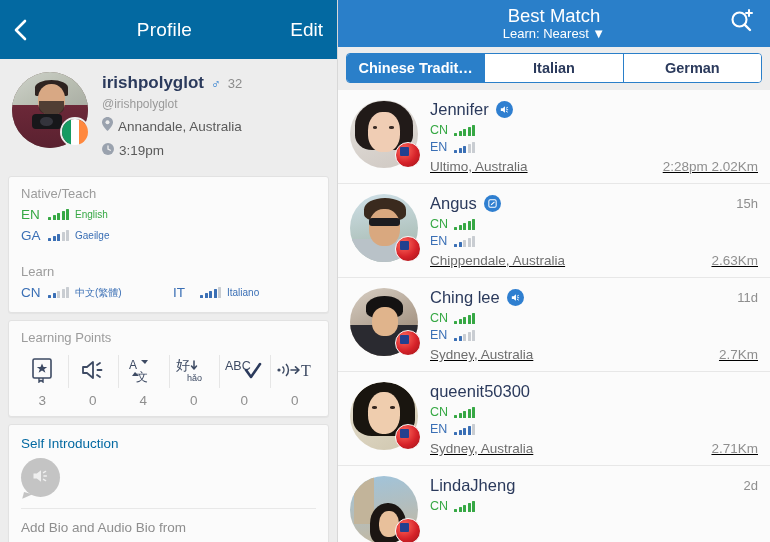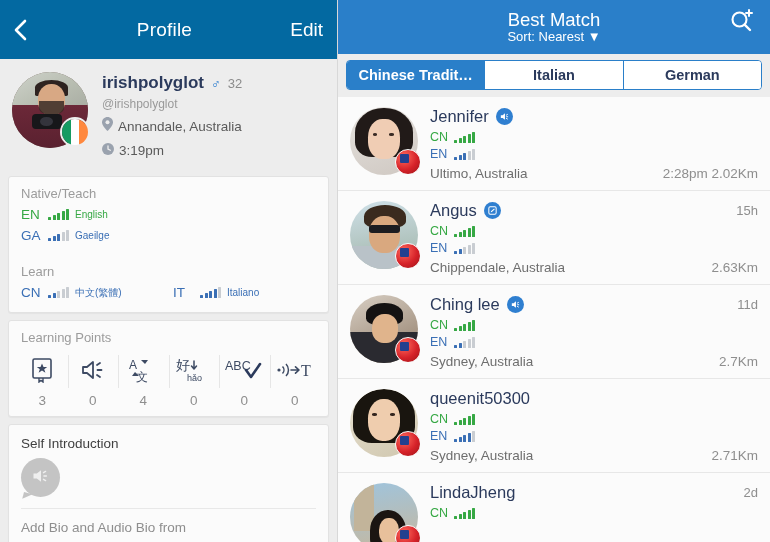--- a/index.html
+++ b/index.html
@@ -105,39 +105,39 @@
 
   .lp-icons { display: flex; padding: 2px 8px 8px 8px; }
   .lp-cell { flex: 1; text-align: center; position: relative; }
   .lp-cell + .lp-cell:before {
     content: ""; position: absolute; left: 0; top: 5px; bottom: 20px;
     width: 1px; background: #e6e6e6;
   }
   .lp-ico { height: 40px; display: flex; align-items: center; justify-content: center; color: #3d4a63; }
   .lp-count { font-size: 13.5px; color: #8e8e8e; margin-top: 3px; }
 
-  .si-title { font-size: 13.5px; color: #404040; padding: 11px 12px 0 12px; }
+  .si-title { font-size: 13.5px; color: #0369a1; padding: 11px 12px 0 12px; }
   .si-bubble-wrap { padding: 7px 12px 11px 12px; }
   .si-bubble {
     width: 39px; height: 39px; border-radius: 50%;
     background: #c4c4c4; display: flex; align-items: center;
     justify-content: center; color: #efefef; position: relative;
   }
   .si-bubble:after {
     content: ""; position: absolute; left: 2px; bottom: -3px;
     border-left: 9px solid #c4c4c4; border-bottom: 7px solid transparent;
     transform: rotate(14deg);
   }
   .si-divider { height: 1px; background: #e8e8e8; margin: 0 12px; }
   .si-foot { font-size: 13.5px; color: #8e8e8e; padding: 11px 12px 12px 12px; }
 
   
   .right-panel { width: 432px; height: 542px; background: #f2f2f2; overflow: hidden; position: relative; }
   .r-nav {
-    height: 54px; background: #2a7fc9; color: #fff;
+    height: 47px; background: #2a7fc9; color: #fff;
     display: flex; align-items: center; padding: 0 10px; position: relative;
   }
   .r-nav-center { flex: 1; text-align: center; line-height: 1.05; }
   .r-title { font-size: 18.5px; font-weight: 500; }
   .r-sub { font-size: 13px; margin-top: 1px; }
   .r-search { position: absolute; right: 14px; top: 7px; }
 
   .seg-wrap { background: #ededed; padding: 6px 8px 7px 8px; }
   .seg {
     display: flex; border: 1px solid #2a7fc9;
@@ -170,21 +170,21 @@
   }
   .u-body { flex: 1; padding-left: 12px; position: relative; }
   .u-name-row { display: flex; align-items: center; gap: 7px; }
   .u-name { font-size: 16.5px; color: #2b3a5c; font-weight: 500; }
   .u-badge { width: 17px; height: 17px; border-radius: 50%; background: #2f7fd0;
              display: flex; align-items: center; justify-content: center; color: #fff; }
   .u-time { position: absolute; right: 0; top: 2px; font-size: 13px; color: #8e8e8e; }
   .u-langs { margin-top: 4px; }
   .u-lang { display: flex; align-items: center; gap: 5px; margin-top: 3px; }
   .u-code { font-size: 12.5px; width: 19px; }
-  .u-foot { display: flex; justify-content: space-between; align-items: flex-end; margin-top: 5px; }
+  .u-foot { display: flex; justify-content: space-between; align-items: flex-end; margin-top: 5px; text-decoration: underline; }
   .u-loc { font-size: 13.5px; color: #6e6e6e; }
   .u-dist { font-size: 13.5px; color: #8e8e8e; }
 
   
   .fa { position: absolute; inset: 0; }
   .fa-bg { position: absolute; inset: 0; }
   .fa-hair { position: absolute; border-radius: 50% 50% 30% 30%; }
   .fa-face { position: absolute; border-radius: 46% 46% 44% 44%; }
 </style>
 </head>
@@ -405,21 +405,21 @@
       <div class="si-foot">Add Bio and Audio Bio from</div>
     </div>
 
   </div>
 
   <div class="right-panel">
 
     <div class="r-nav">
       <div class="r-nav-center">
         <div class="r-title">Best Match</div>
-        <div class="r-sub">Sort: Nearest ▼</div>
+        <div class="r-sub">Learn: Nearest ▼</div>
       </div>
       <div class="r-search">
         <svg width="28" height="28" viewBox="0 0 28 28">
             <circle cx="11.5" cy="12.5" r="7" fill="none" stroke="#fff" stroke-width="2.1"></circle>
             <line x1="16.6" y1="17.6" x2="22" y2="23" stroke="#fff" stroke-width="2.4" stroke-linecap="round"></line>
             <path d="M21 3 V9 M18 6 H24" stroke="#fff" stroke-width="2" stroke-linecap="round"></path>
           </svg>
       </div>
     </div>
 

